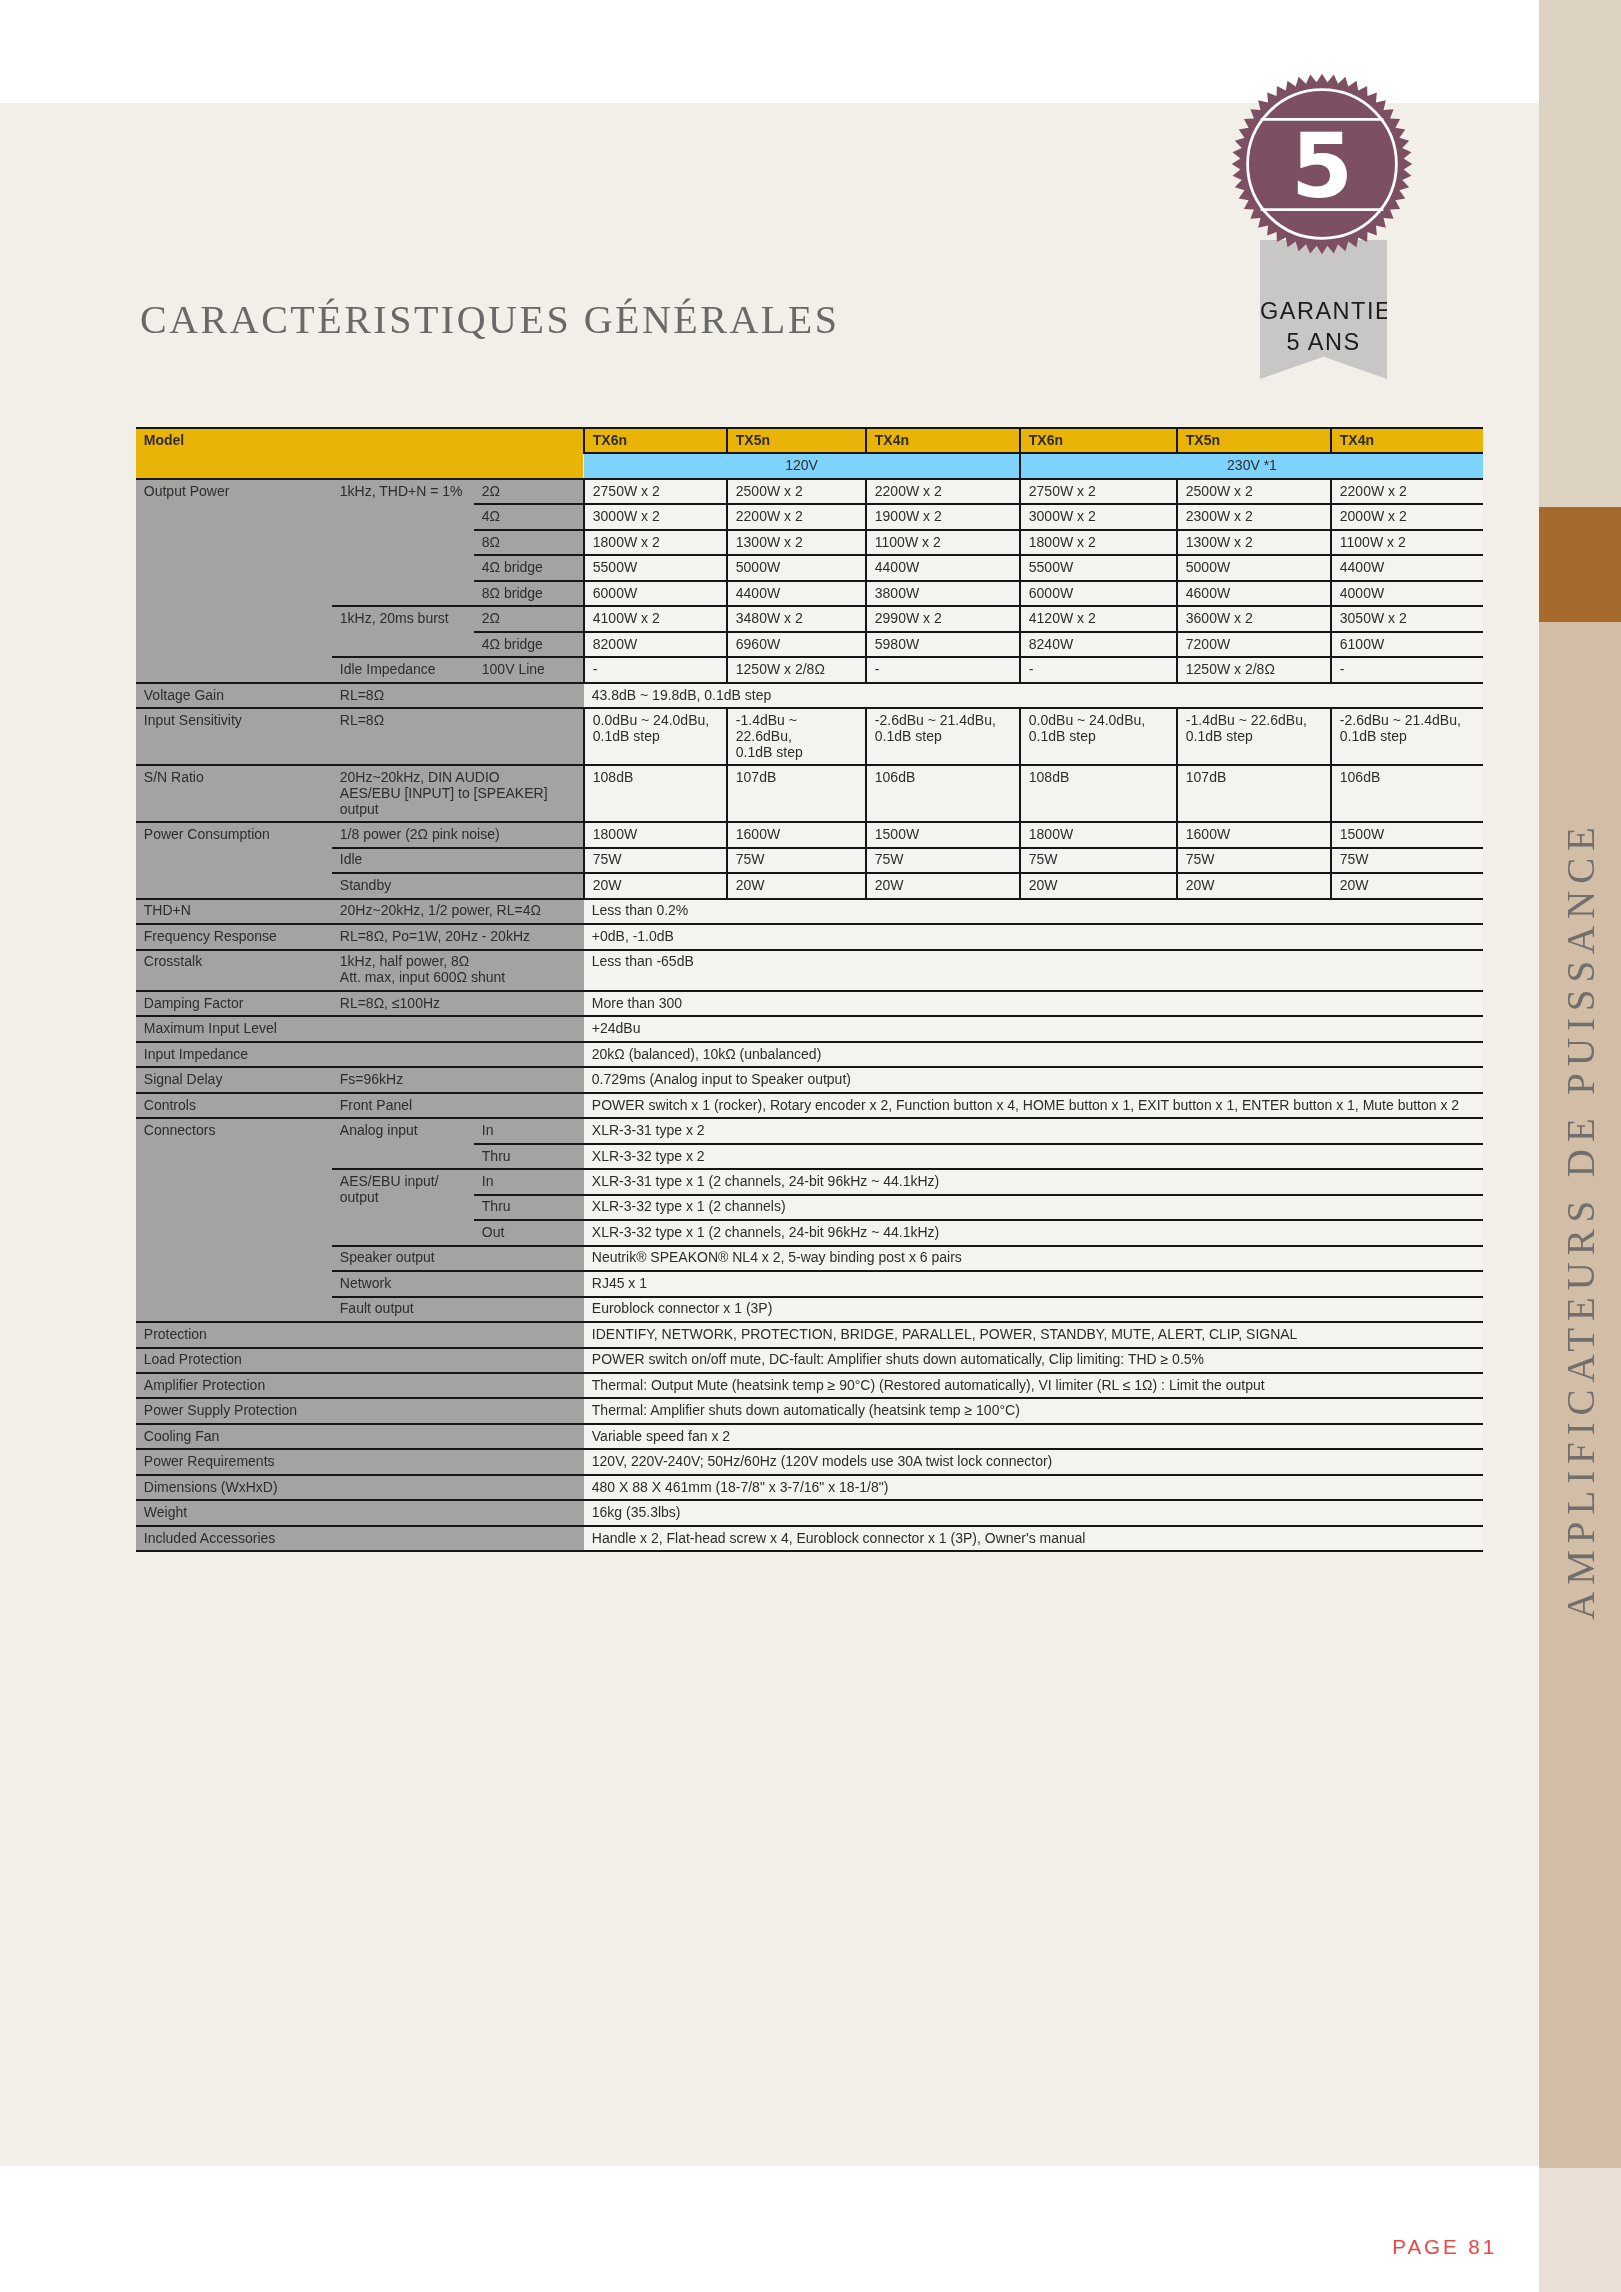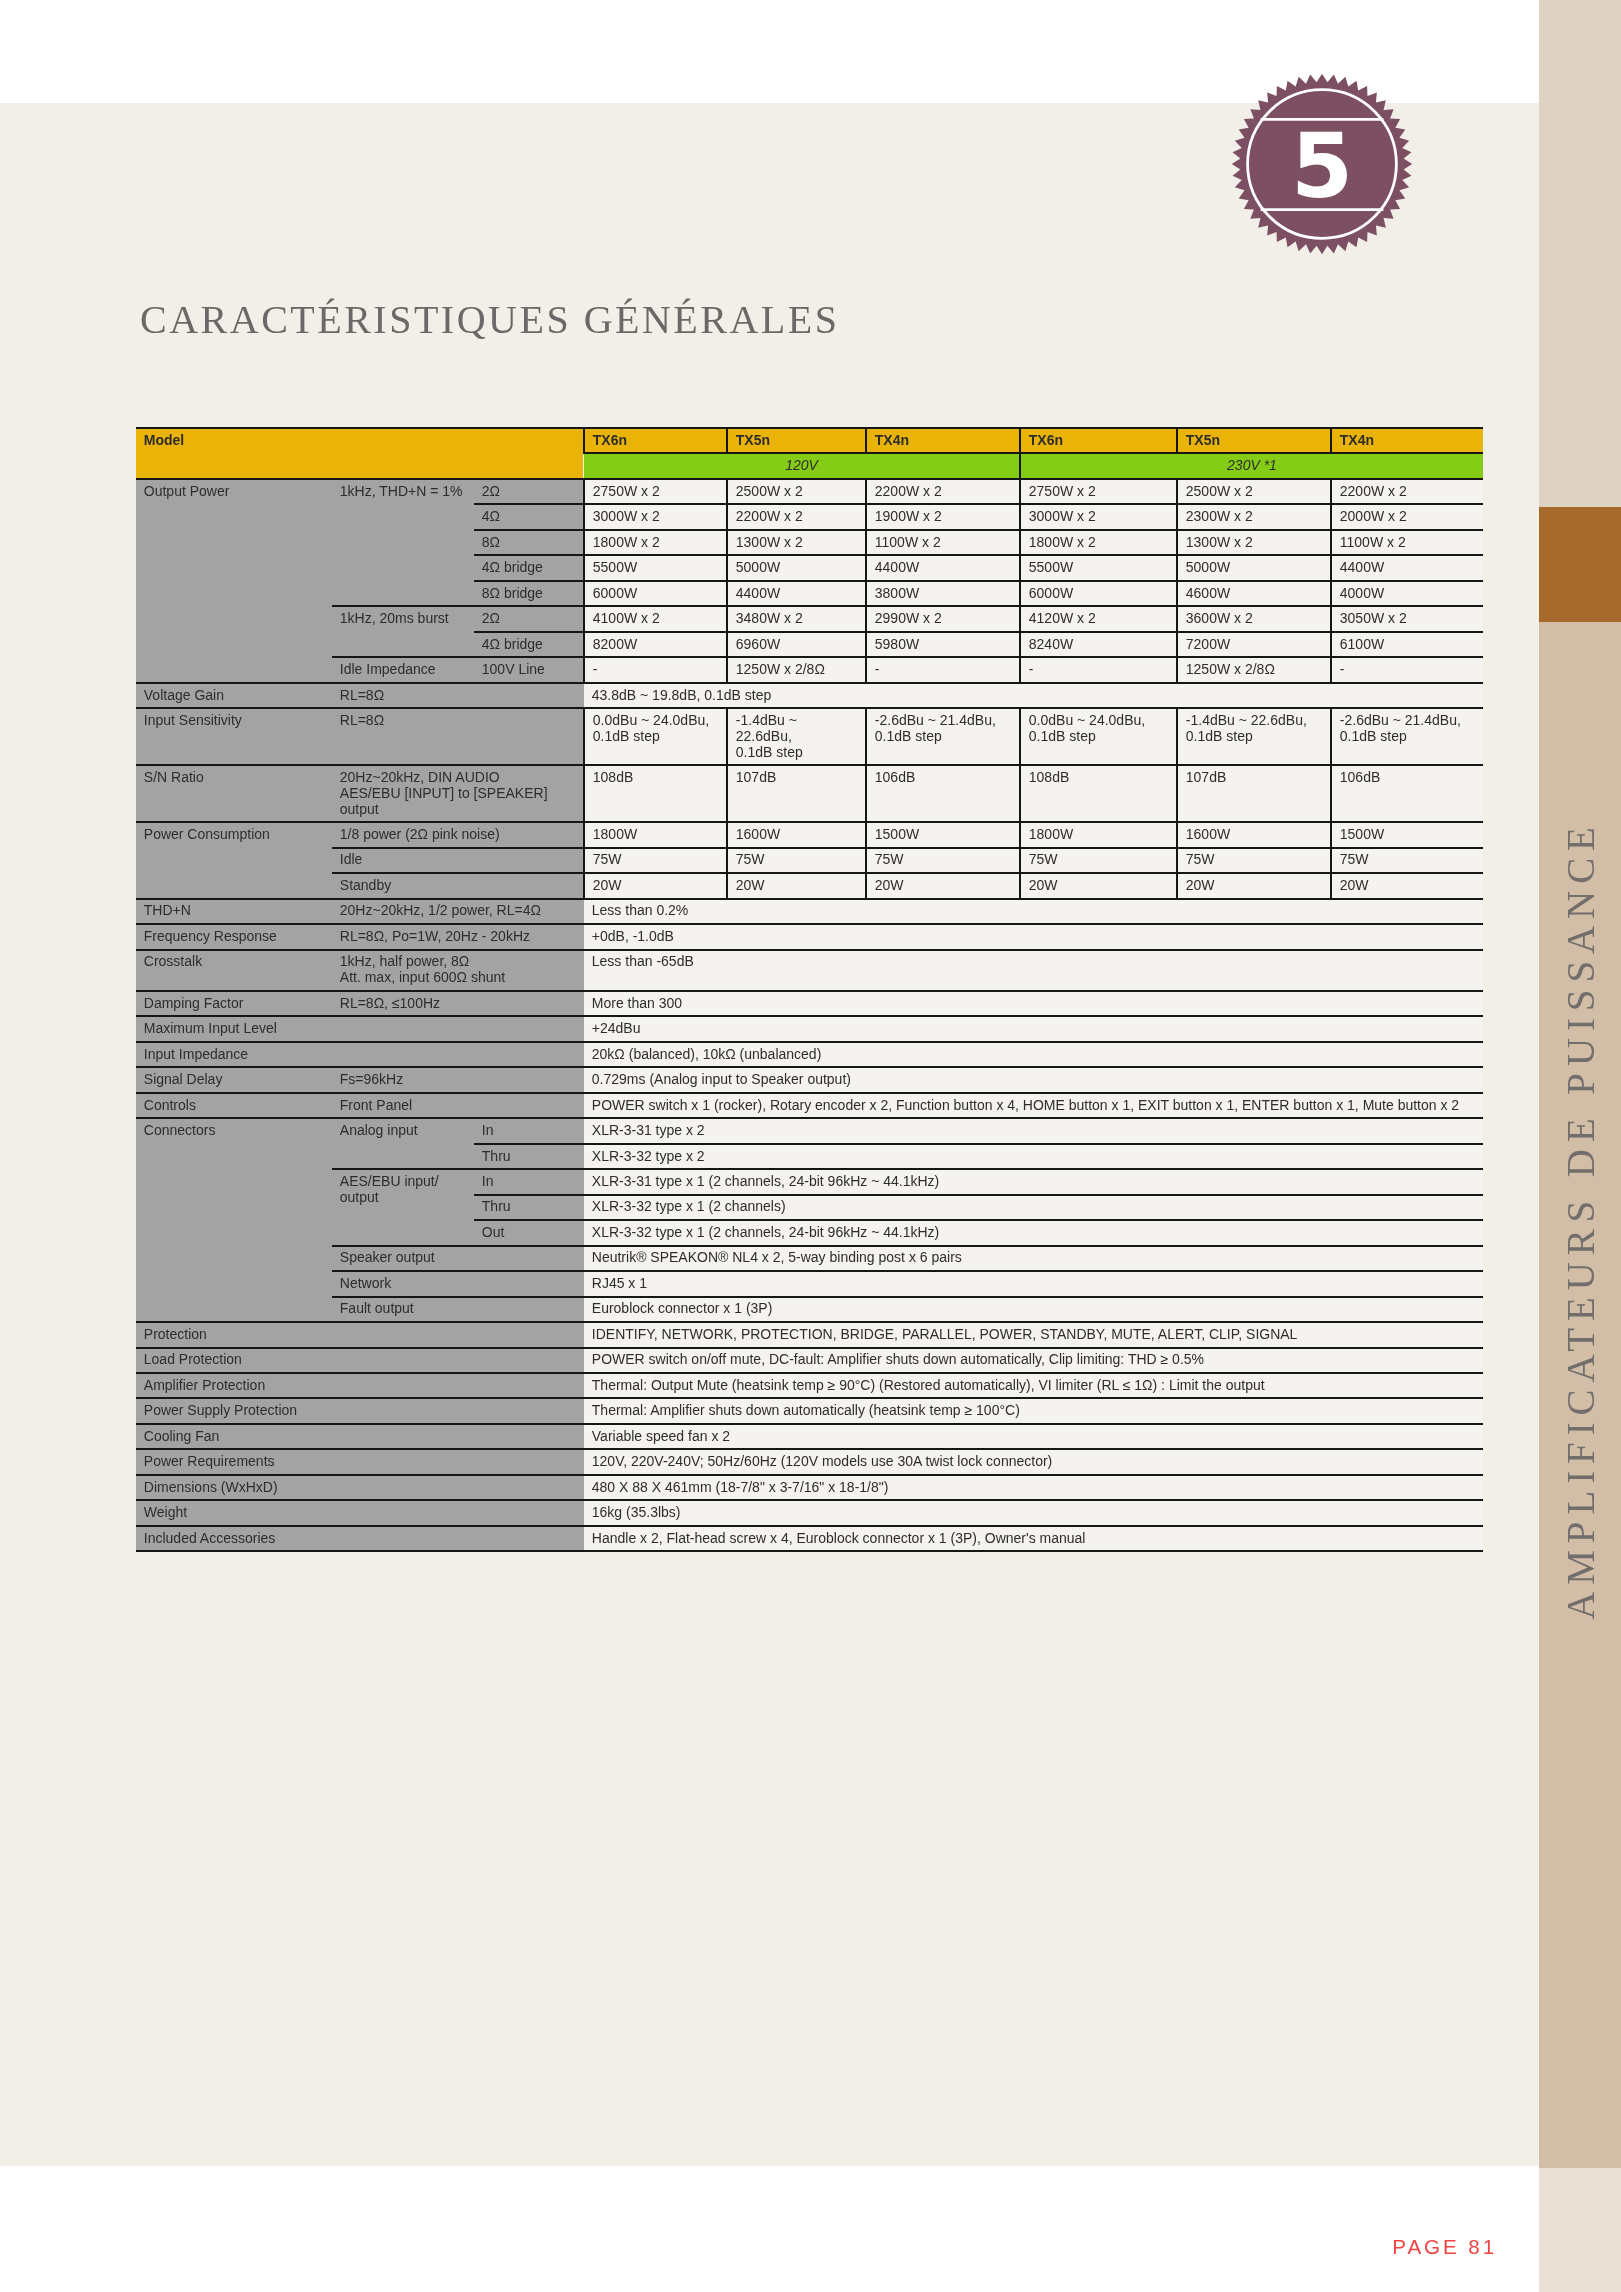--- a/index.html
+++ b/index.html
@@ -41,21 +41,21 @@
     letter-spacing:2.9px;color:#ef4444;}
 
   
   #spec-table{position:absolute;left:136px;top:427px;width:1347px;
     border-collapse:collapse;table-layout:fixed;
     border-top:2.9px solid #161616;border-bottom:2px solid #161616;}
   #spec-table td{border-top:2px solid #161616;padding:3.9px 7.8px;
     font-size:14px;line-height:15.7px;color:#2e2d2b;
     white-space:pre-line;overflow:hidden;vertical-align:top;}
   td.h{background:#eab308;font-weight:bold;color:#111;}
-  td.hc{background:#84cc16;text-align:center;color:#2e2d2b;font-style:italic;}
+  td.hc{background:#7dd3fc;text-align:center;color:#2e2d2b;}
   td.lab{background:#a3a3a3;color:#363533;}
   td.d{background:#f5f3ef;vertical-align:middle;}
   td.u{border-bottom:2px solid #161616;}
   td.v1{border-left:2px solid #161616;}
   td.v2{border-left:2.9px solid #161616;}
   td.tk{border-top-width:2.9px;}
 </style>
 </head>
 <body>
 
@@ -67,20 +67,24 @@
     <div class="sb-seg" id="sb-top" style="background: rgb(222, 210, 195);"></div>
     <div class="sb-seg" id="sb-brown" style="background: rgb(166, 106, 45);"></div>
     <div class="sb-seg" id="sb-tan" style="background: rgb(210, 189, 167);"></div>
     <div class="sb-seg" id="sb-bottom" style="background: rgb(233, 223, 212);"></div>
   </div>
 
   <div id="vtext">AMPLIFICATEURS DE PUISSANCE</div>
 
   <h1 id="title" style="margin:4px;font-weight:normal;">CARACTÉRISTIQUES GÉNÉRALES</h1>
 
+  <div id="ribbon" style="background: rgb(201, 199, 197);">
+    <div class="ribbon-line">GARANTIE</div>
+    <div class="ribbon-line">5 ANS</div>
+  </div>
   <svg id="badge-circle" viewBox="0 0 200 200">
     <polygon id="starburst" points="197.0,100.0 187.8,105.8 196.2,112.7 186.3,117.2 193.7,125.1 183.3,128.3 189.6,137.1 178.9,138.9 184.0,148.5 173.2,148.9 177.0,159.0 166.2,158.0 168.6,168.6 158.0,166.2 159.0,177.0 148.9,173.2 148.5,184.0 138.9,178.9 137.1,189.6 128.3,183.3 125.1,193.7 117.2,186.3 112.7,196.2 105.8,187.8 100.0,197.0 94.2,187.8 87.3,196.2 82.8,186.3 74.9,193.7 71.7,183.3 62.9,189.6 61.1,178.9 51.5,184.0 51.1,173.2 41.0,177.0 42.0,166.2 31.4,168.6 33.8,158.0 23.0,159.0 26.8,148.9 16.0,148.5 21.1,138.9 10.4,137.1 16.7,128.3 6.3,125.1 13.7,117.2 3.8,112.7 12.2,105.8 3.0,100.0 12.2,94.2 3.8,87.3 13.7,82.8 6.3,74.9 16.7,71.7 10.4,62.9 21.1,61.1 16.0,51.5 26.8,51.1 23.0,41.0 33.8,42.0 31.4,31.4 42.0,33.8 41.0,23.0 51.1,26.8 51.5,16.0 61.1,21.1 62.9,10.4 71.7,16.7 74.9,6.3 82.8,13.7 87.3,3.8 94.2,12.2 100.0,3.0 105.8,12.2 112.7,3.8 117.2,13.7 125.1,6.3 128.3,16.7 137.1,10.4 138.9,21.1 148.5,16.0 148.9,26.8 159.0,23.0 158.0,33.8 168.6,31.4 166.2,42.0 177.0,41.0 173.2,51.1 184.0,51.5 178.9,61.1 189.6,62.9 183.3,71.7 193.7,74.9 186.3,82.8 196.2,87.3 187.8,94.2" fill="#7d4f62"></polygon>
     <circle cx="100" cy="100" r="80" fill="none" stroke="#ffffff" stroke-width="3"></circle>
     <line x1="34" y1="52" x2="166" y2="52" stroke="#ffffff" stroke-width="3"></line>
     <line x1="34" y1="149" x2="166" y2="149" stroke="#ffffff" stroke-width="3"></line>
     <text id="badge-number-text" x="100" y="136" text-anchor="middle" font-size="96" fill="#ffffff">5</text>
   </svg>
 
   <table id="spec-table">
     <colgroup>

